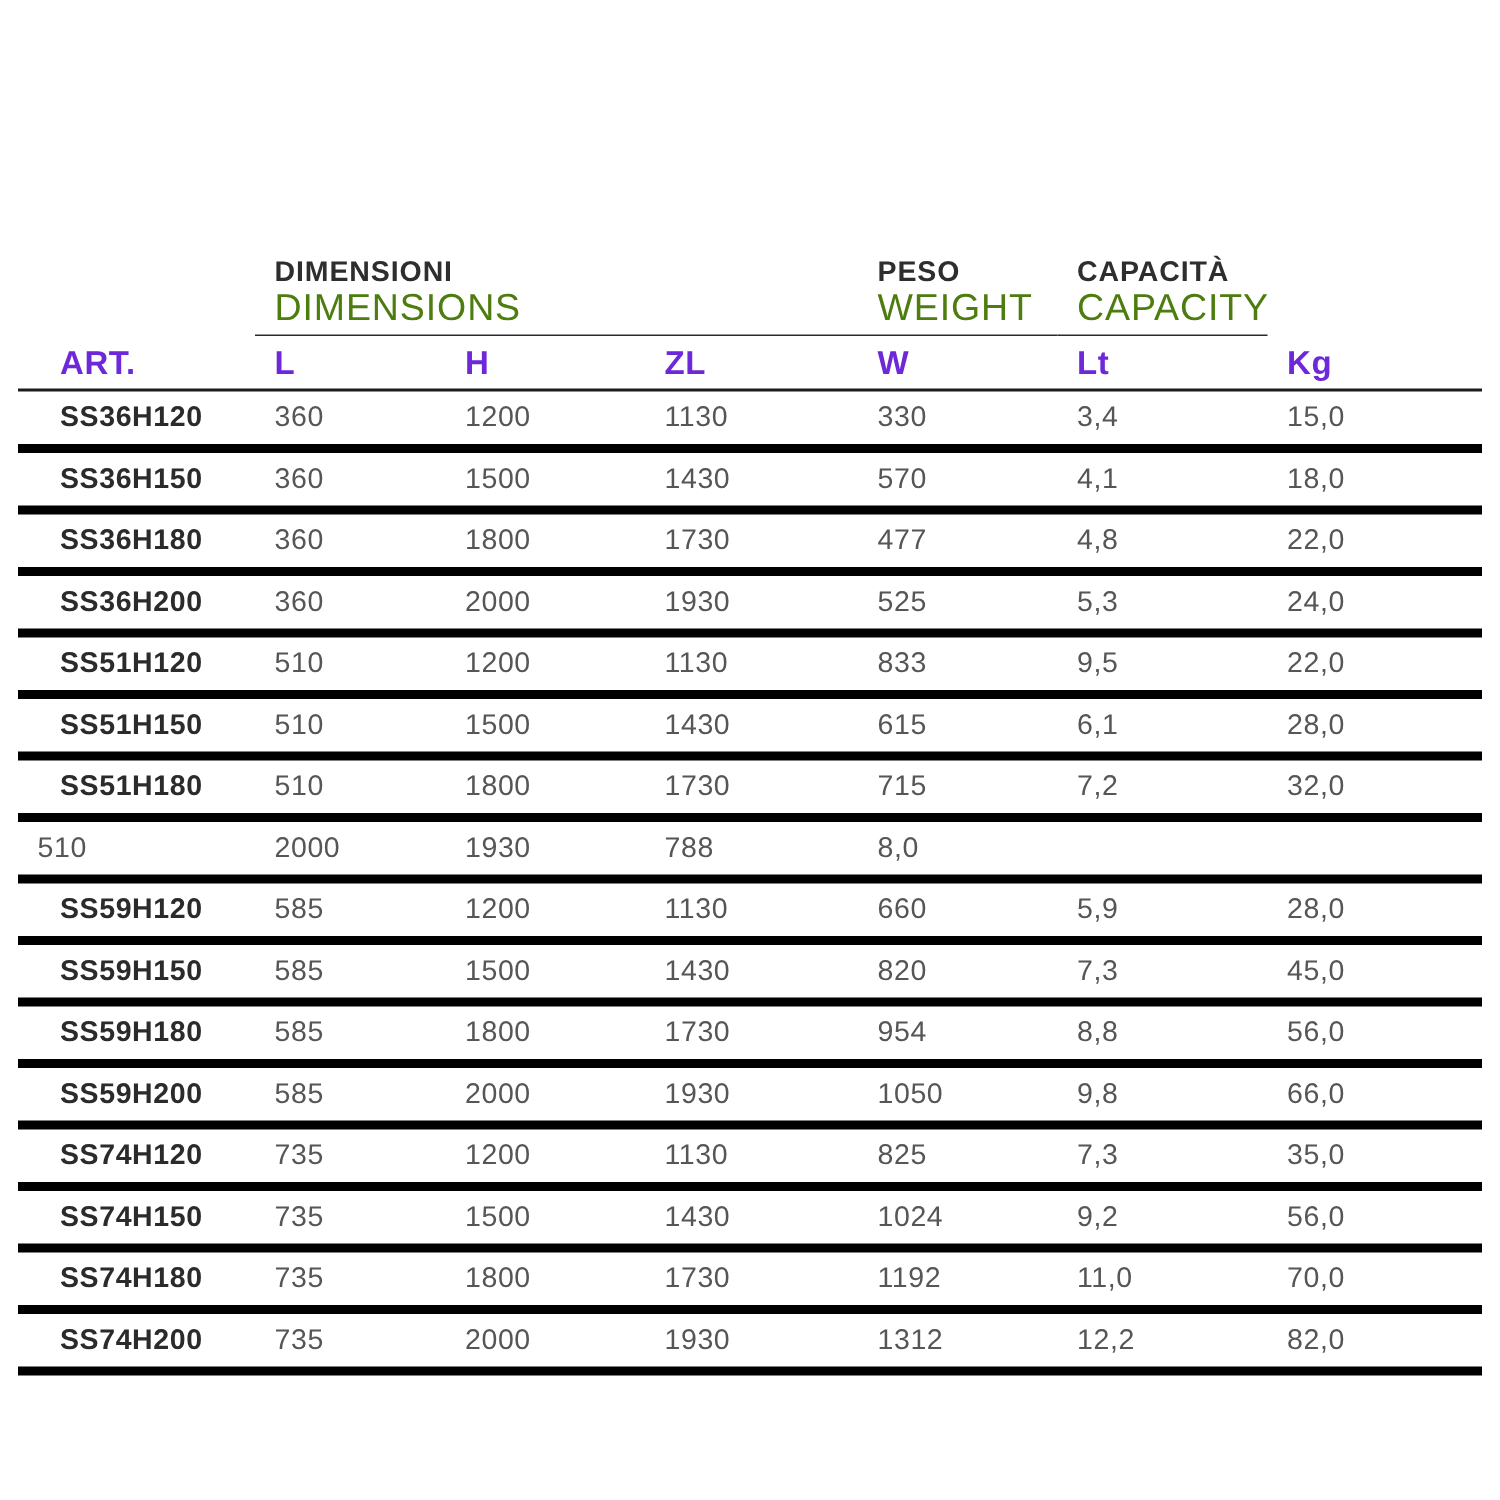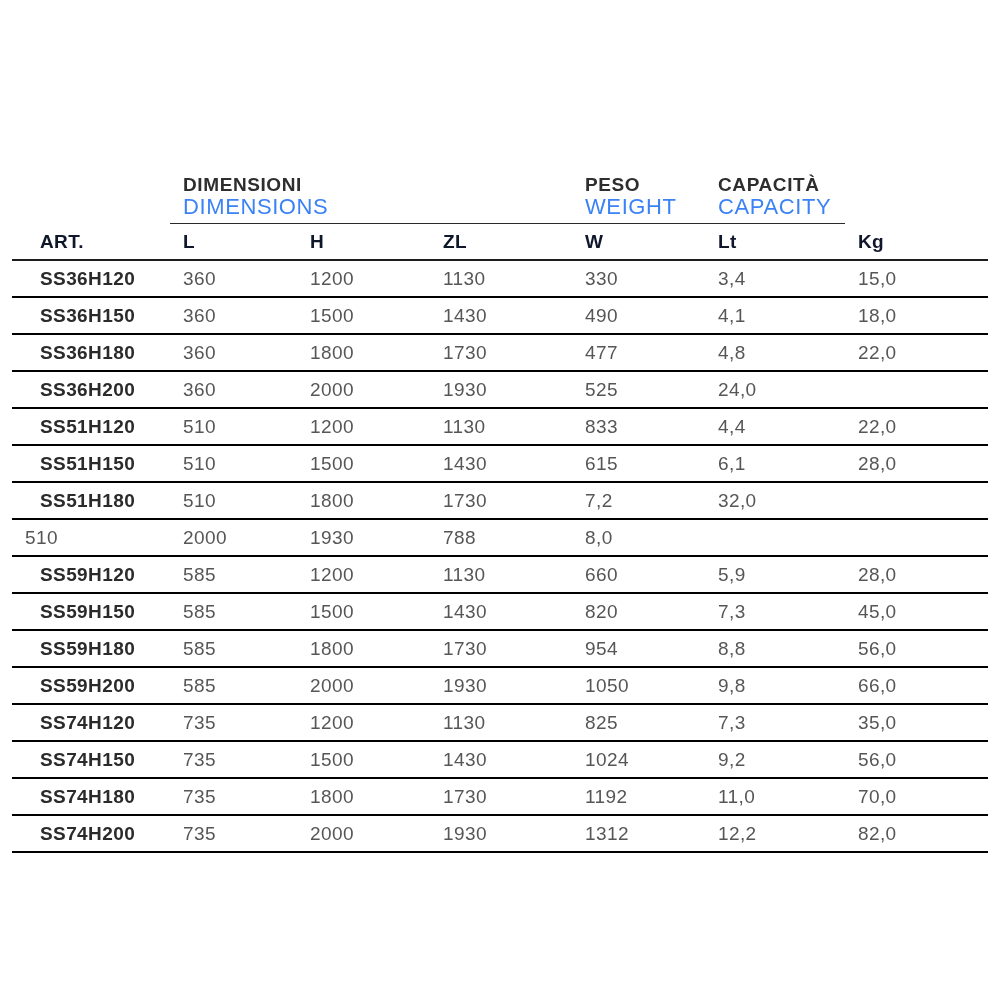--- a/index.html
+++ b/index.html
@@ -52,41 +52,41 @@
     border-bottom: 1.5px solid #2a2a2a;
   }
   .g-title {
     font-size: 19px;
     font-weight: 600;
     color: #2e2e2e;
     letter-spacing: 0.6px;
     line-height: 1.05;
   }
   .g-sub {
-    font-size: 22px;
+    font-size: 25px;
     font-weight: 400;
-    color: #3b82f6;
+    color: #4d7c0f;
     letter-spacing: 0.6px;
     line-height: 1.05;
   }
   
   .units-row {
     height: 35px;
     border-bottom: 2px solid #1d1d1d;
   }
   .unit {
-    font-size: 19px;
+    font-size: 22px;
     font-weight: 600;
-    color: #0f172a;
+    color: #6d28d9;
     letter-spacing: 0.4px;
   }
   
   .data-row {
     height: 35px;
-    border-bottom: 2px solid #000000;
+    border-bottom: 6px solid #000000;
   }
   .code {
     font-size: 19px;
     font-weight: 600;
     color: #2b2b2b;
     letter-spacing: 0.4px;
   }
   .value {
     font-size: 19px;
     font-weight: 400;
@@ -135,69 +135,71 @@
     <div class="cell value">330</div>
     <div class="cell value">3,4</div>
     <div class="cell value">15,0</div>
   </div>
 
   <div class="row data-row">
     <div class="cell art-cell code">SS36H150</div>
     <div class="cell value">360</div>
     <div class="cell value">1500</div>
     <div class="cell value">1430</div>
-    <div class="cell value">490</div>
+    <div class="cell value">570</div>
     <div class="cell value">4,1</div>
     <div class="cell value">18,0</div>
   </div>
 
   <div class="row data-row">
     <div class="cell art-cell code">SS36H180</div>
     <div class="cell value">360</div>
     <div class="cell value">1800</div>
     <div class="cell value">1730</div>
     <div class="cell value">477</div>
     <div class="cell value">4,8</div>
     <div class="cell value">22,0</div>
   </div>
 
   <div class="row data-row">
     <div class="cell art-cell code">SS36H200</div>
     <div class="cell value">360</div>
     <div class="cell value">2000</div>
     <div class="cell value">1930</div>
     <div class="cell value">525</div>
+    <div class="cell value">5,3</div>
     <div class="cell value">24,0</div>
   </div>
 
   <div class="row data-row">
     <div class="cell art-cell code">SS51H120</div>
     <div class="cell value">510</div>
     <div class="cell value">1200</div>
     <div class="cell value">1130</div>
     <div class="cell value">833</div>
-    <div class="cell value">4,4</div>
+    <div class="cell value">9,5</div>
     <div class="cell value">22,0</div>
   </div>
 
   <div class="row data-row">
     <div class="cell art-cell code">SS51H150</div>
     <div class="cell value">510</div>
     <div class="cell value">1500</div>
     <div class="cell value">1430</div>
     <div class="cell value">615</div>
     <div class="cell value">6,1</div>
     <div class="cell value">28,0</div>
   </div>
 
   <div class="row data-row">
     <div class="cell art-cell code">SS51H180</div>
     <div class="cell value">510</div>
     <div class="cell value">1800</div>
     <div class="cell value">1730</div>
+    <div class="cell value">715</div>
     <div class="cell value">7,2</div>
     <div class="cell value">32,0</div>
   </div>
 
   <div class="row data-row">
     <div class="cell value">510</div>
     <div class="cell value">2000</div>
     <div class="cell value">1930</div>
     <div class="cell value">788</div>
     <div class="cell value">8,0</div>

